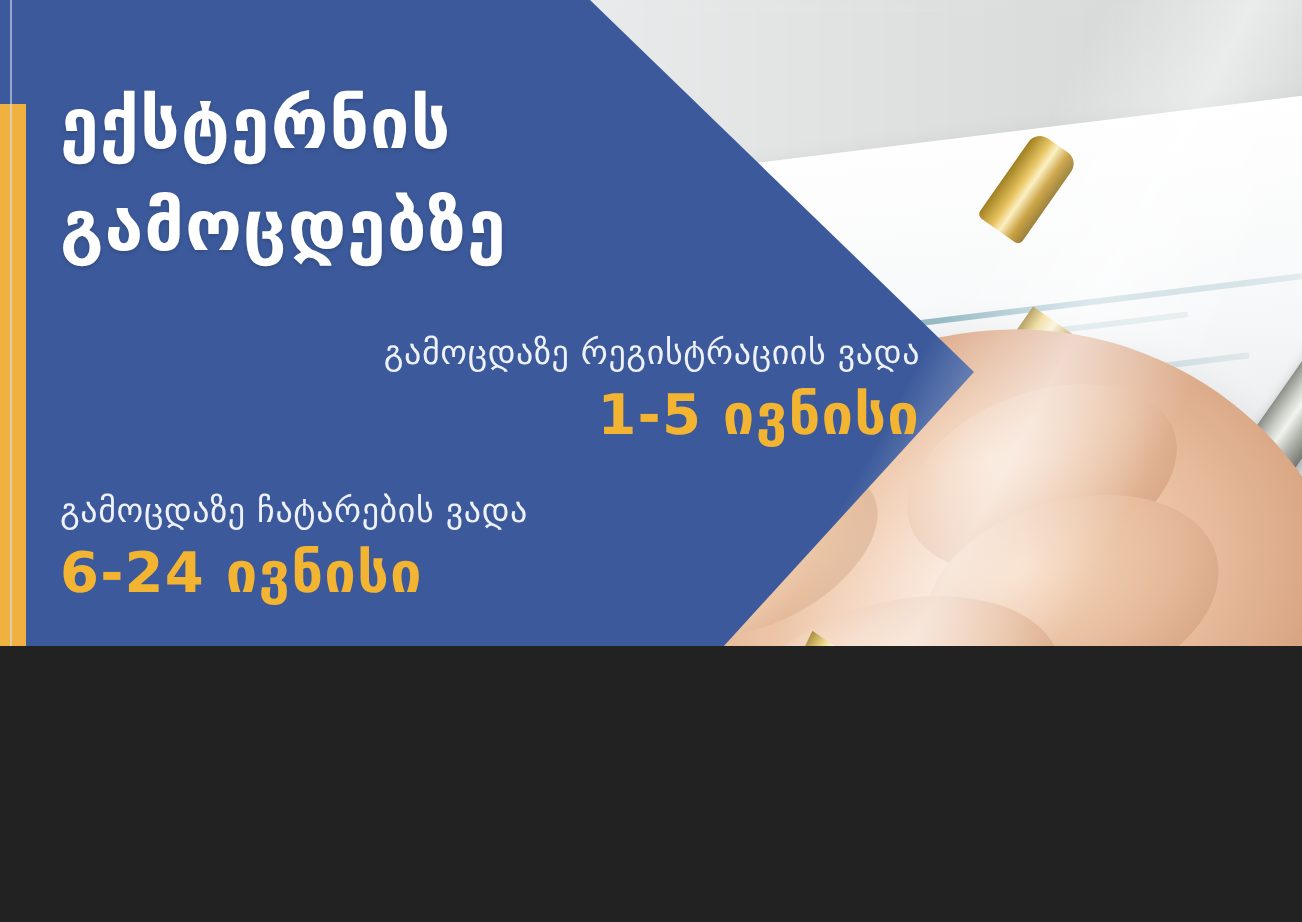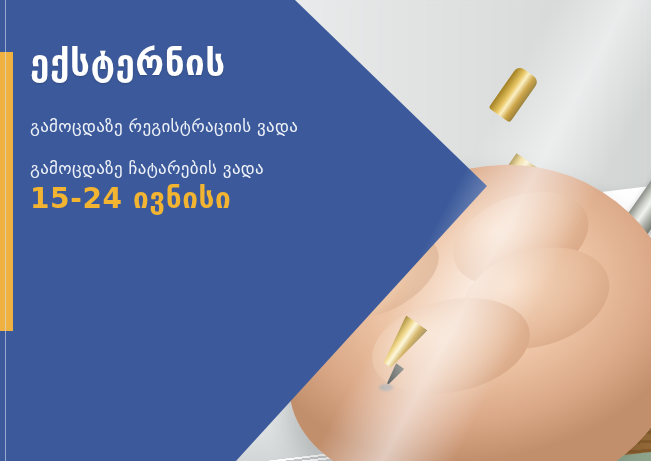--- a/index.html
+++ b/index.html
@@ -1,21 +1,21 @@
 <!DOCTYPE html>
 <html><head>
 <meta charset="utf-8">
 <title>Exam Registration Banner</title>
 <style>
   html,body{margin:0;padding:0;background:#222;}
   *{box-sizing:border-box;}
 
   #banner{
     position:relative;
-    width:651px;height:461px;
+    width:651px;height:323px;
     overflow:hidden;
     font-family:"DejaVu Sans","Liberation Sans",sans-serif;
     background:#000000;
   }
 
   
   .photo{position:absolute;inset:0;overflow:hidden;}
 
   
   .bg-blur{
@@ -188,21 +188,21 @@
     font-size:35px;
     line-height:1.46;
     font-weight:bold;
     letter-spacing:.5px;
     margin:0;
     text-shadow:0 1px 2px rgba(0,0,0,.18);
   }
   .headline span{display:block;white-space:nowrap;}
 
   .block{margin-top:20px;}
-  .block:first-of-type{margin-top:26px;}
+  .block:first-of-type{margin-top:26px;text-align:right;}
   .label{
     color:#eef2f8;
     font-size:17px;
     line-height:1.3;
     letter-spacing:.3px;
     margin:0 0 3px 0;
   }
   .date{
     color:#f2b431;
     font-size:28px;
@@ -253,25 +253,27 @@
   <div class="blue-panel"></div>
   <div class="edge-glow"></div>
 
   <div class="accent-bar"></div>
   <div class="hairline"></div>
 
   <div class="content">
 
     <h1 class="headline">
       <span>ექსტერნის</span>
+      <span>გამოცდებზე</span>
     </h1>
 
     <div class="block">
       <p class="label">გამოცდაზე რეგისტრაციის ვადა</p>
+      <p class="date">1-5 ივნისი</p>
     </div>
 
     <div class="block">
       <p class="label">გამოცდაზე ჩატარების ვადა</p>
-      <p class="date">15-24 ივნისი</p>
+      <p class="date">6-24 ივნისი</p>
     </div>
 
   </div>
 </div>
 
 </body></html>

